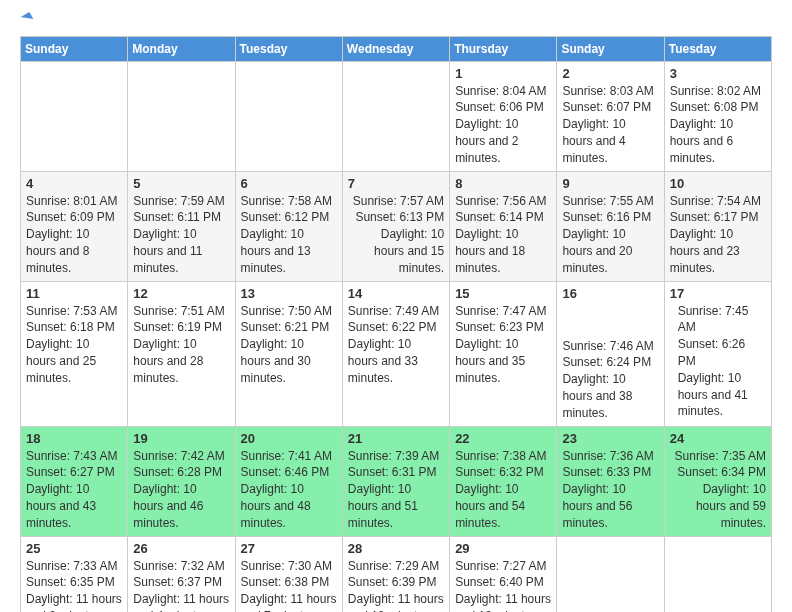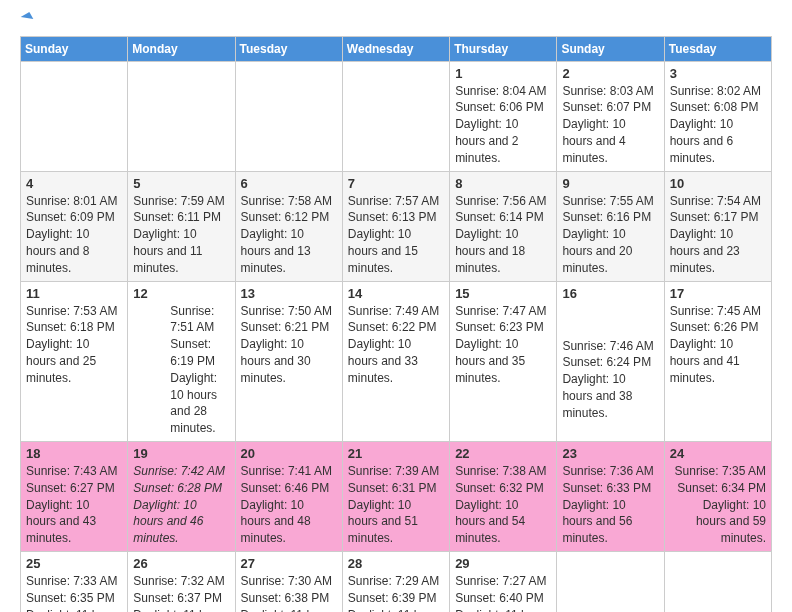--- a/index.html
+++ b/index.html
@@ -86,21 +86,21 @@
 Daylight: 10 hours and 11 minutes.</div>
           </td>
           <td>
             <div class="day-num">6</div>
             <div class="day-info" style="white-space: pre-line;">Sunrise: 7:58 AM
 Sunset: 6:12 PM
 Daylight: 10 hours and 13 minutes.</div>
           </td>
           <td>
             <div class="day-num">7</div>
-            <div class="day-info" style="white-space: pre-line;">Sunrise: 7:57 AM
+            <div class="day-info" style="white-space: pre-line; text-align: right;">Sunrise: 7:57 AM
 Sunset: 6:13 PM
 Daylight: 10 hours and 15 minutes.</div>
           </td>
           <td>
             <div class="day-num">8</div>
             <div class="day-info" style="white-space: pre-line;">Sunrise: 7:56 AM
 Sunset: 6:14 PM
 Daylight: 10 hours and 18 minutes.</div>
           </td>
           <td>
@@ -118,21 +118,21 @@
         </tr>
         <tr>
           <td>
             <div class="day-num">11</div>
             <div class="day-info" style="white-space: pre-line;">Sunrise: 7:53 AM
 Sunset: 6:18 PM
 Daylight: 10 hours and 25 minutes.</div>
           </td>
           <td>
             <div class="day-num">12</div>
-            <div class="day-info" style="white-space: pre-line; margin-left: 37px;">Sunrise: 7:51 AM
+            <div class="day-info" style="white-space: pre-line;">Sunrise: 7:51 AM
 Sunset: 6:19 PM
 Daylight: 10 hours and 28 minutes.</div>
           </td>
           <td>
             <div class="day-num">13</div>
             <div class="day-info" style="white-space: pre-line;">Sunrise: 7:50 AM
 Sunset: 6:21 PM
 Daylight: 10 hours and 30 minutes.</div>
           </td>
           <td>
@@ -148,35 +148,35 @@
 Daylight: 10 hours and 35 minutes.</div>
           </td>
           <td>
             <div class="day-num">16</div>
             <div class="day-info" style="white-space: pre-line; margin-top: 37px;">Sunrise: 7:46 AM
 Sunset: 6:24 PM
 Daylight: 10 hours and 38 minutes.</div>
           </td>
           <td>
             <div class="day-num">17</div>
-            <div class="day-info" style="white-space: pre-line;">Sunrise: 7:45 AM
+            <div class="day-info" style="white-space: pre-line; margin-left: 8px;">Sunrise: 7:45 AM
 Sunset: 6:26 PM
 Daylight: 10 hours and 41 minutes.</div>
           </td>
         </tr>
-        <tr style="background: #f9a8d4; margin-left: 16px;">
+        <tr style="background: #86efac; margin-left: 16px;">
           <td>
             <div class="day-num">18</div>
             <div class="day-info" style="white-space: pre-line;">Sunrise: 7:43 AM
 Sunset: 6:27 PM
 Daylight: 10 hours and 43 minutes.</div>
           </td>
           <td>
             <div class="day-num">19</div>
-            <div class="day-info" style="white-space: pre-line; font-style: italic;">Sunrise: 7:42 AM
+            <div class="day-info" style="white-space: pre-line;">Sunrise: 7:42 AM
 Sunset: 6:28 PM
 Daylight: 10 hours and 46 minutes.</div>
           </td>
           <td>
             <div class="day-num">20</div>
             <div class="day-info" style="white-space: pre-line;">Sunrise: 7:41 AM
 Sunset: 6:46 PM
 Daylight: 10 hours and 48 minutes.</div>
           </td>
           <td>

